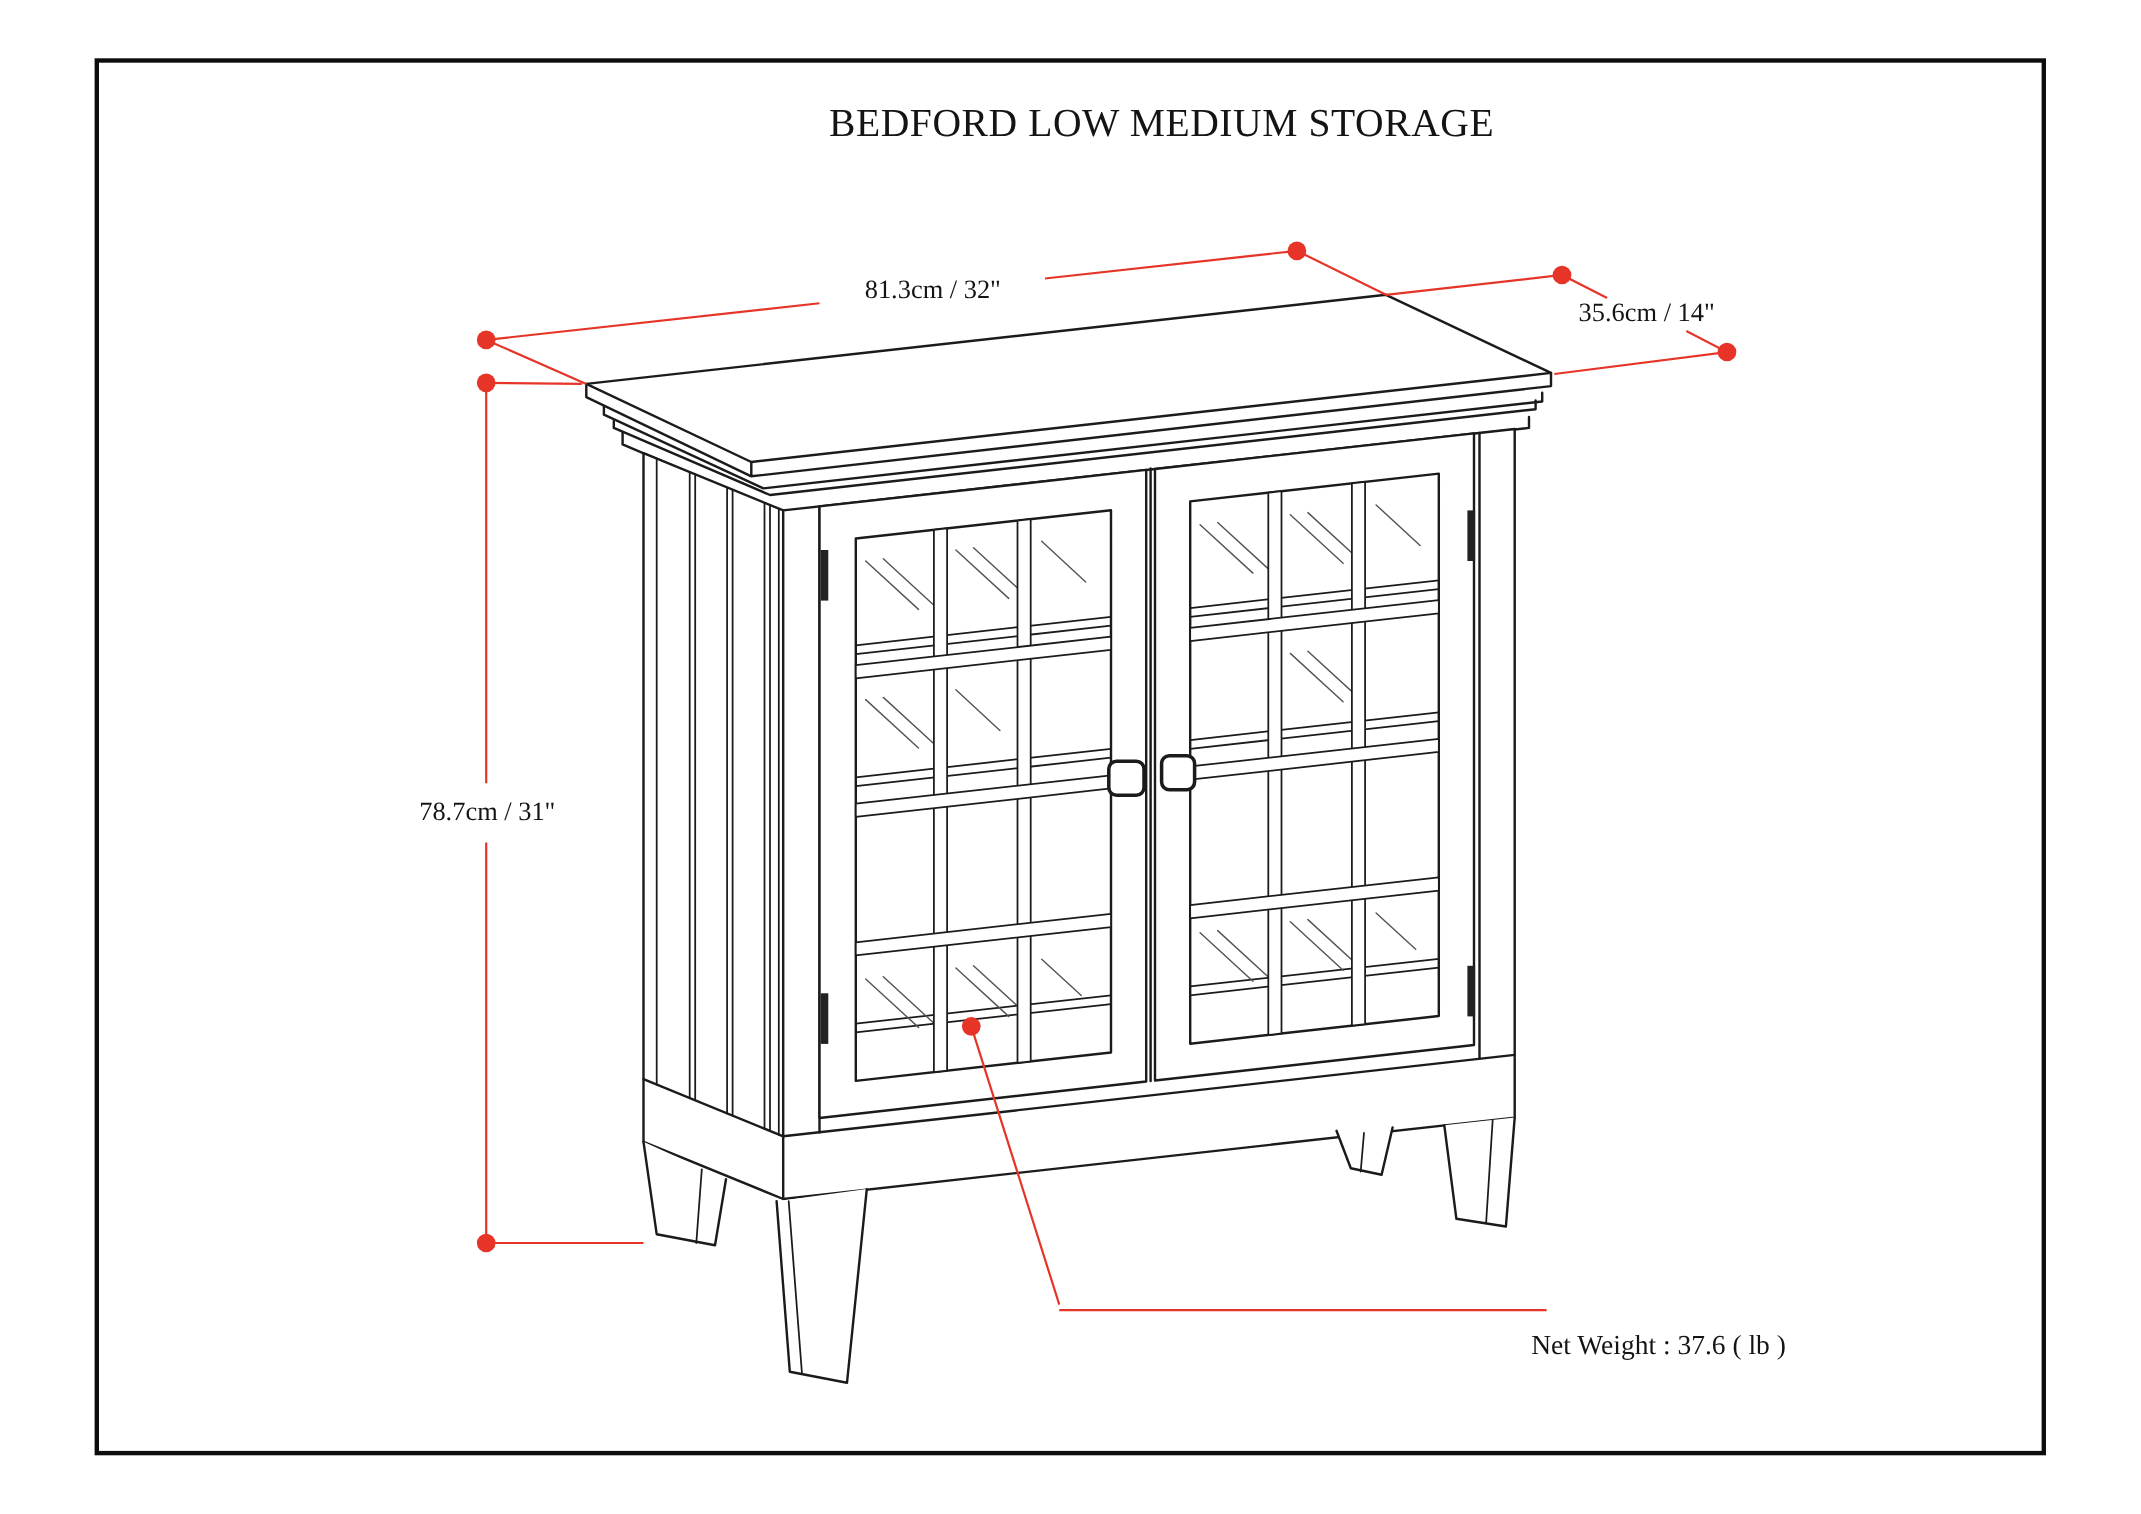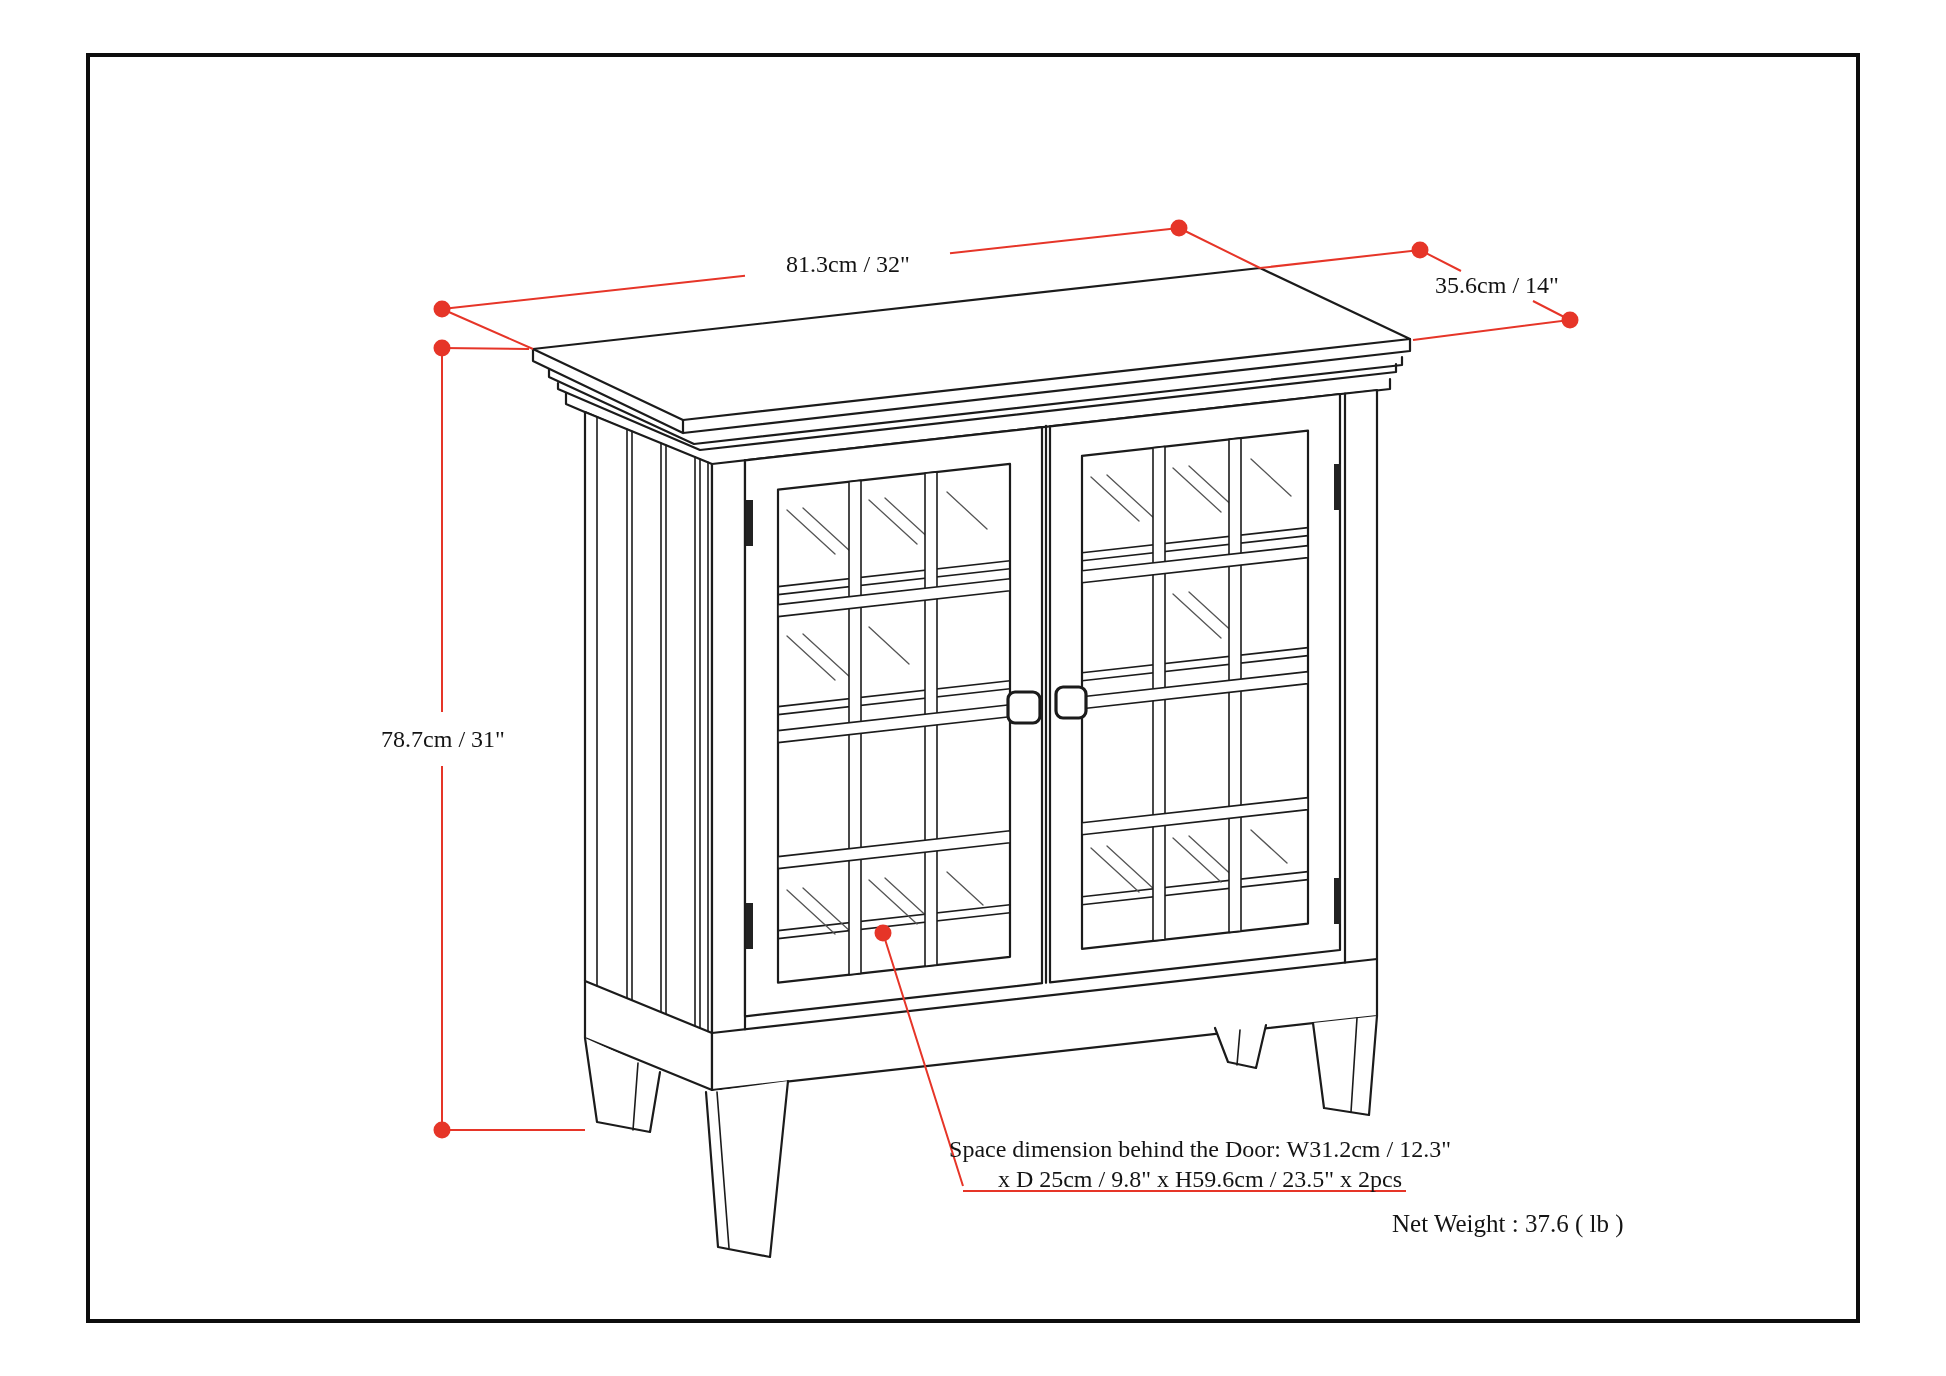--- a/index.html
+++ b/index.html
@@ -32,20 +32,21 @@
   .dot{fill:var(--red);stroke:none;}
   .hinge{fill:#222;stroke:none;}
 </style>
 </head>
 <body>
 
 <div id="stage">
 
   <div id="frame"></div>
 
+  <div id="title" class="txt center" style="left:1056px;top:112px;">BEDFORD LOW MEDIUM STORAGE</div>
 
   <svg id="art" width="1946" height="1376" viewBox="0 0 1946 1376">
 
     <g class="blk">
 
       <g>
         <polygon class="wfill" points="533,349 1260,268 1410,339 683,420"></polygon>
         <path d="M533,349 L533,361 L683,433 L683,420 M683,433 L1410,351 L1410,339"></path>
 
         <path d="M549,369 L549,377 L694,444 L1402,365 L1402,357"></path>
@@ -182,20 +183,16 @@
       </g>
     </g>
   </svg>
 
   <div class="txt dim center" style="left:848px;top:264px;">81.3cm / 32"</div>
 
   <div class="txt dim center" style="left:1497px;top:285px;">35.6cm / 14"</div>
 
   <div class="txt dim center" style="left:443px;top:739px;">78.7cm / 31"</div>
 
-  <div id="space-note" class="txt center" style="left:1200px;top:1164px;">
-    <div>Space dimension behind the Door: W31.2cm / 12.3"</div>
-    <div>x D 25cm / 9.8" x H59.6cm / 23.5" x 2pcs</div>
-  </div>
 
   <div id="net-weight" class="txt" style="left:1360px;top:1210px;">Net Weight : 37.6 ( lb )</div>
 
 </div>
 
 </body></html>

